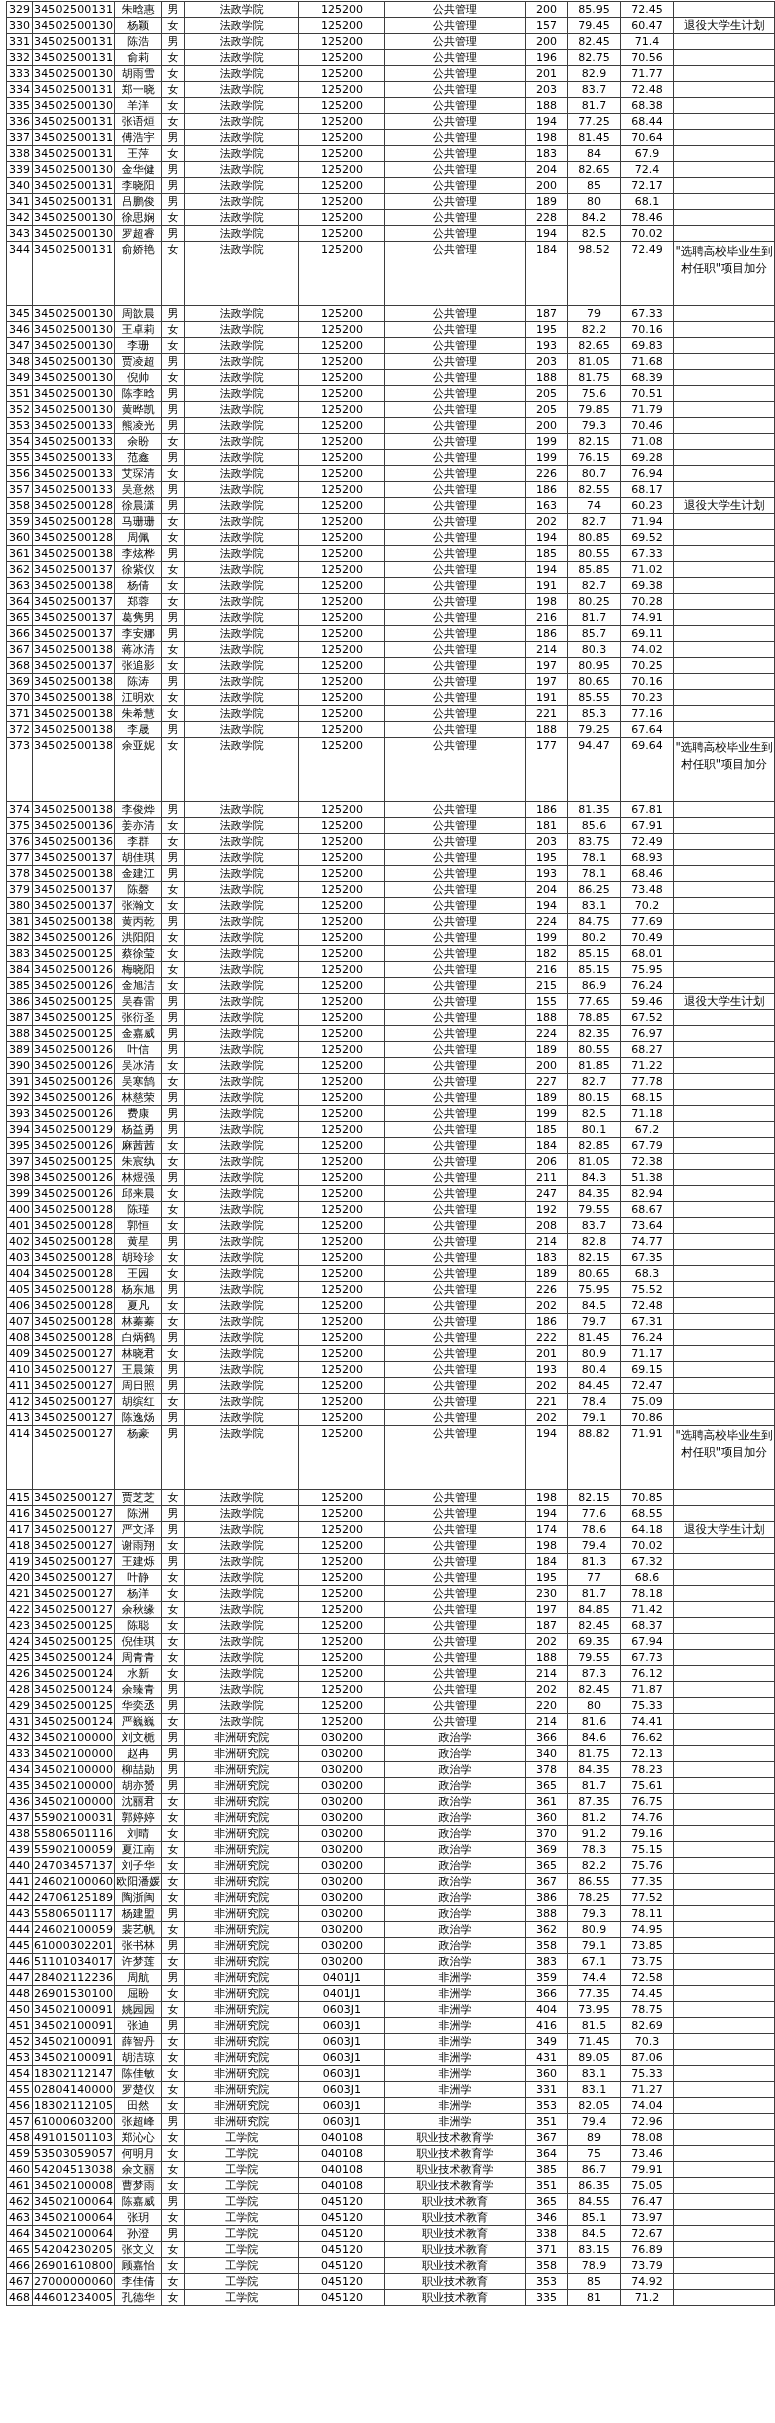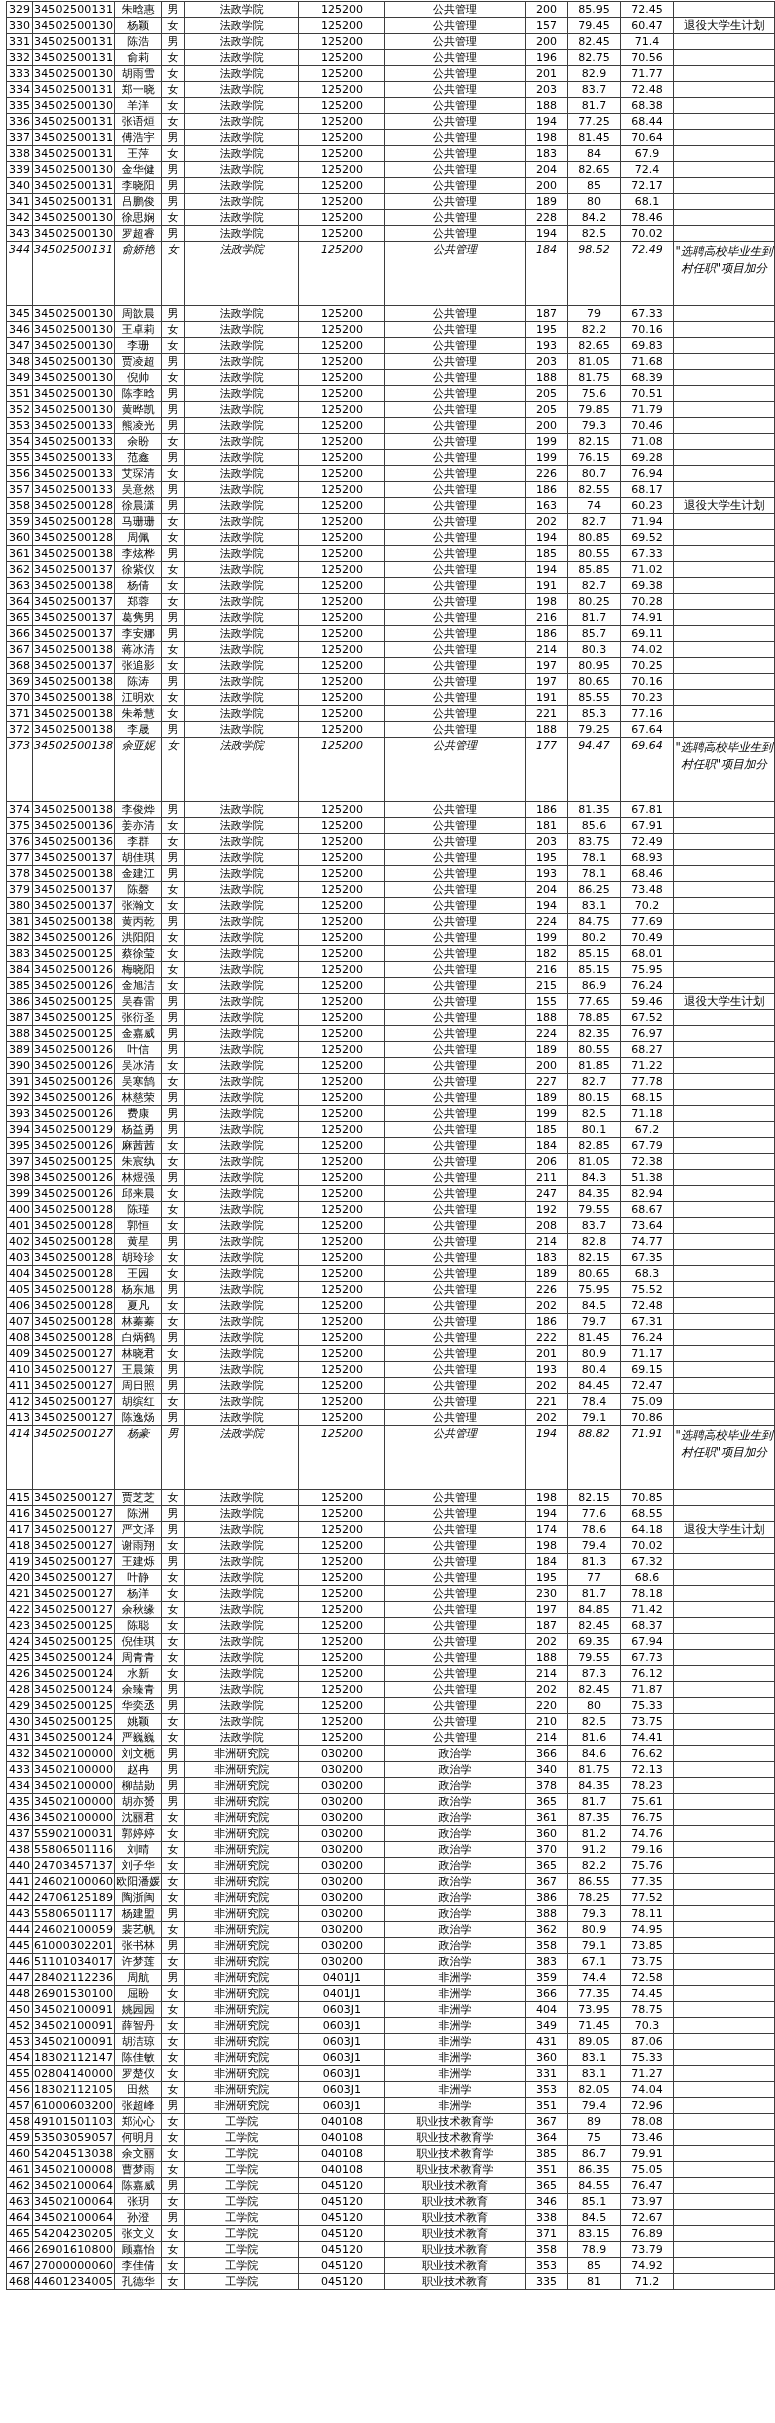--- a/index.html
+++ b/index.html
@@ -14,21 +14,21 @@
   col.c5{width:87px}
   col.c6{width:142px}
   col.c7{width:43px}
   col.c8{width:53px}
   col.c9{width:54px}
   col.c10{width:101px}
   td{border:1px solid #3d3d3d;height:15px;padding:0 1px;text-align:center;
      overflow:hidden;white-space:nowrap;vertical-align:middle;}
   td.k1{text-align:left;letter-spacing:0.2px;}
   td.k10{font-size:11.5px;}
-  tr.tall td{height:62px;vertical-align:top;padding-top:1px;font-style:italic;}
+  tr.tall td{height:62px;vertical-align:top;padding-top:1px;}
   tr.tall td.k10{white-space:normal;line-height:1.45;}
 </style>
 </head>
 <body>
 
 <div class="sheet">
   <table>
     <colgroup>
       <col class="c0">
         <col class="c1">
@@ -1311,33 +1311,20 @@
           <td class="k3">男</td>
           <td class="k4">法政学院</td>
           <td class="k5">125200</td>
           <td class="k6">公共管理</td>
           <td class="k7">220</td>
           <td class="k8">80</td>
           <td class="k9">75.33</td>
           <td class="k10"></td>
         </tr>
         <tr>
-          <td class="k0">430</td>
-          <td class="k1">34502500125</td>
-          <td class="k2">姚颖</td>
-          <td class="k3">女</td>
-          <td class="k4">法政学院</td>
-          <td class="k5">125200</td>
-          <td class="k6">公共管理</td>
-          <td class="k7">210</td>
-          <td class="k8">82.5</td>
-          <td class="k9">73.75</td>
-          <td class="k10"></td>
-        </tr>
-        <tr>
           <td class="k0">431</td>
           <td class="k1">34502500124</td>
           <td class="k2">严巍巍</td>
           <td class="k3">女</td>
           <td class="k4">法政学院</td>
           <td class="k5">125200</td>
           <td class="k6">公共管理</td>
           <td class="k7">214</td>
           <td class="k8">81.6</td>
           <td class="k9">74.41</td>
@@ -1428,20 +1415,33 @@
           <td class="k3">女</td>
           <td class="k4">非洲研究院</td>
           <td class="k5">030200</td>
           <td class="k6">政治学</td>
           <td class="k7">370</td>
           <td class="k8">91.2</td>
           <td class="k9">79.16</td>
           <td class="k10"></td>
         </tr>
         <tr>
+          <td class="k0">439</td>
+          <td class="k1">55902100059</td>
+          <td class="k2">夏江南</td>
+          <td class="k3">女</td>
+          <td class="k4">非洲研究院</td>
+          <td class="k5">030200</td>
+          <td class="k6">政治学</td>
+          <td class="k7">369</td>
+          <td class="k8">78.3</td>
+          <td class="k9">75.15</td>
+          <td class="k10"></td>
+        </tr>
+        <tr>
           <td class="k0">440</td>
           <td class="k1">24703457137</td>
           <td class="k2">刘子华</td>
           <td class="k3">女</td>
           <td class="k4">非洲研究院</td>
           <td class="k5">030200</td>
           <td class="k6">政治学</td>
           <td class="k7">365</td>
           <td class="k8">82.2</td>
           <td class="k9">75.76</td>
@@ -1555,20 +1555,33 @@
           <td class="k0">450</td>
           <td class="k1">34502100091</td>
           <td class="k2">姚园园</td>
           <td class="k3">女</td>
           <td class="k4">非洲研究院</td>
           <td class="k5">0603J1</td>
           <td class="k6">非洲学</td>
           <td class="k7">404</td>
           <td class="k8">73.95</td>
           <td class="k9">78.75</td>
+          <td class="k10"></td>
+        </tr>
+        <tr>
+          <td class="k0">451</td>
+          <td class="k1">34502100091</td>
+          <td class="k2">张迪</td>
+          <td class="k3">男</td>
+          <td class="k4">非洲研究院</td>
+          <td class="k5">0603J1</td>
+          <td class="k6">非洲学</td>
+          <td class="k7">416</td>
+          <td class="k8">81.5</td>
+          <td class="k9">82.69</td>
           <td class="k10"></td>
         </tr>
         <tr>
           <td class="k0">452</td>
           <td class="k1">34502100091</td>
           <td class="k2">薛智丹</td>
           <td class="k3">女</td>
           <td class="k4">非洲研究院</td>
           <td class="k5">0603J1</td>
           <td class="k6">非洲学</td>

